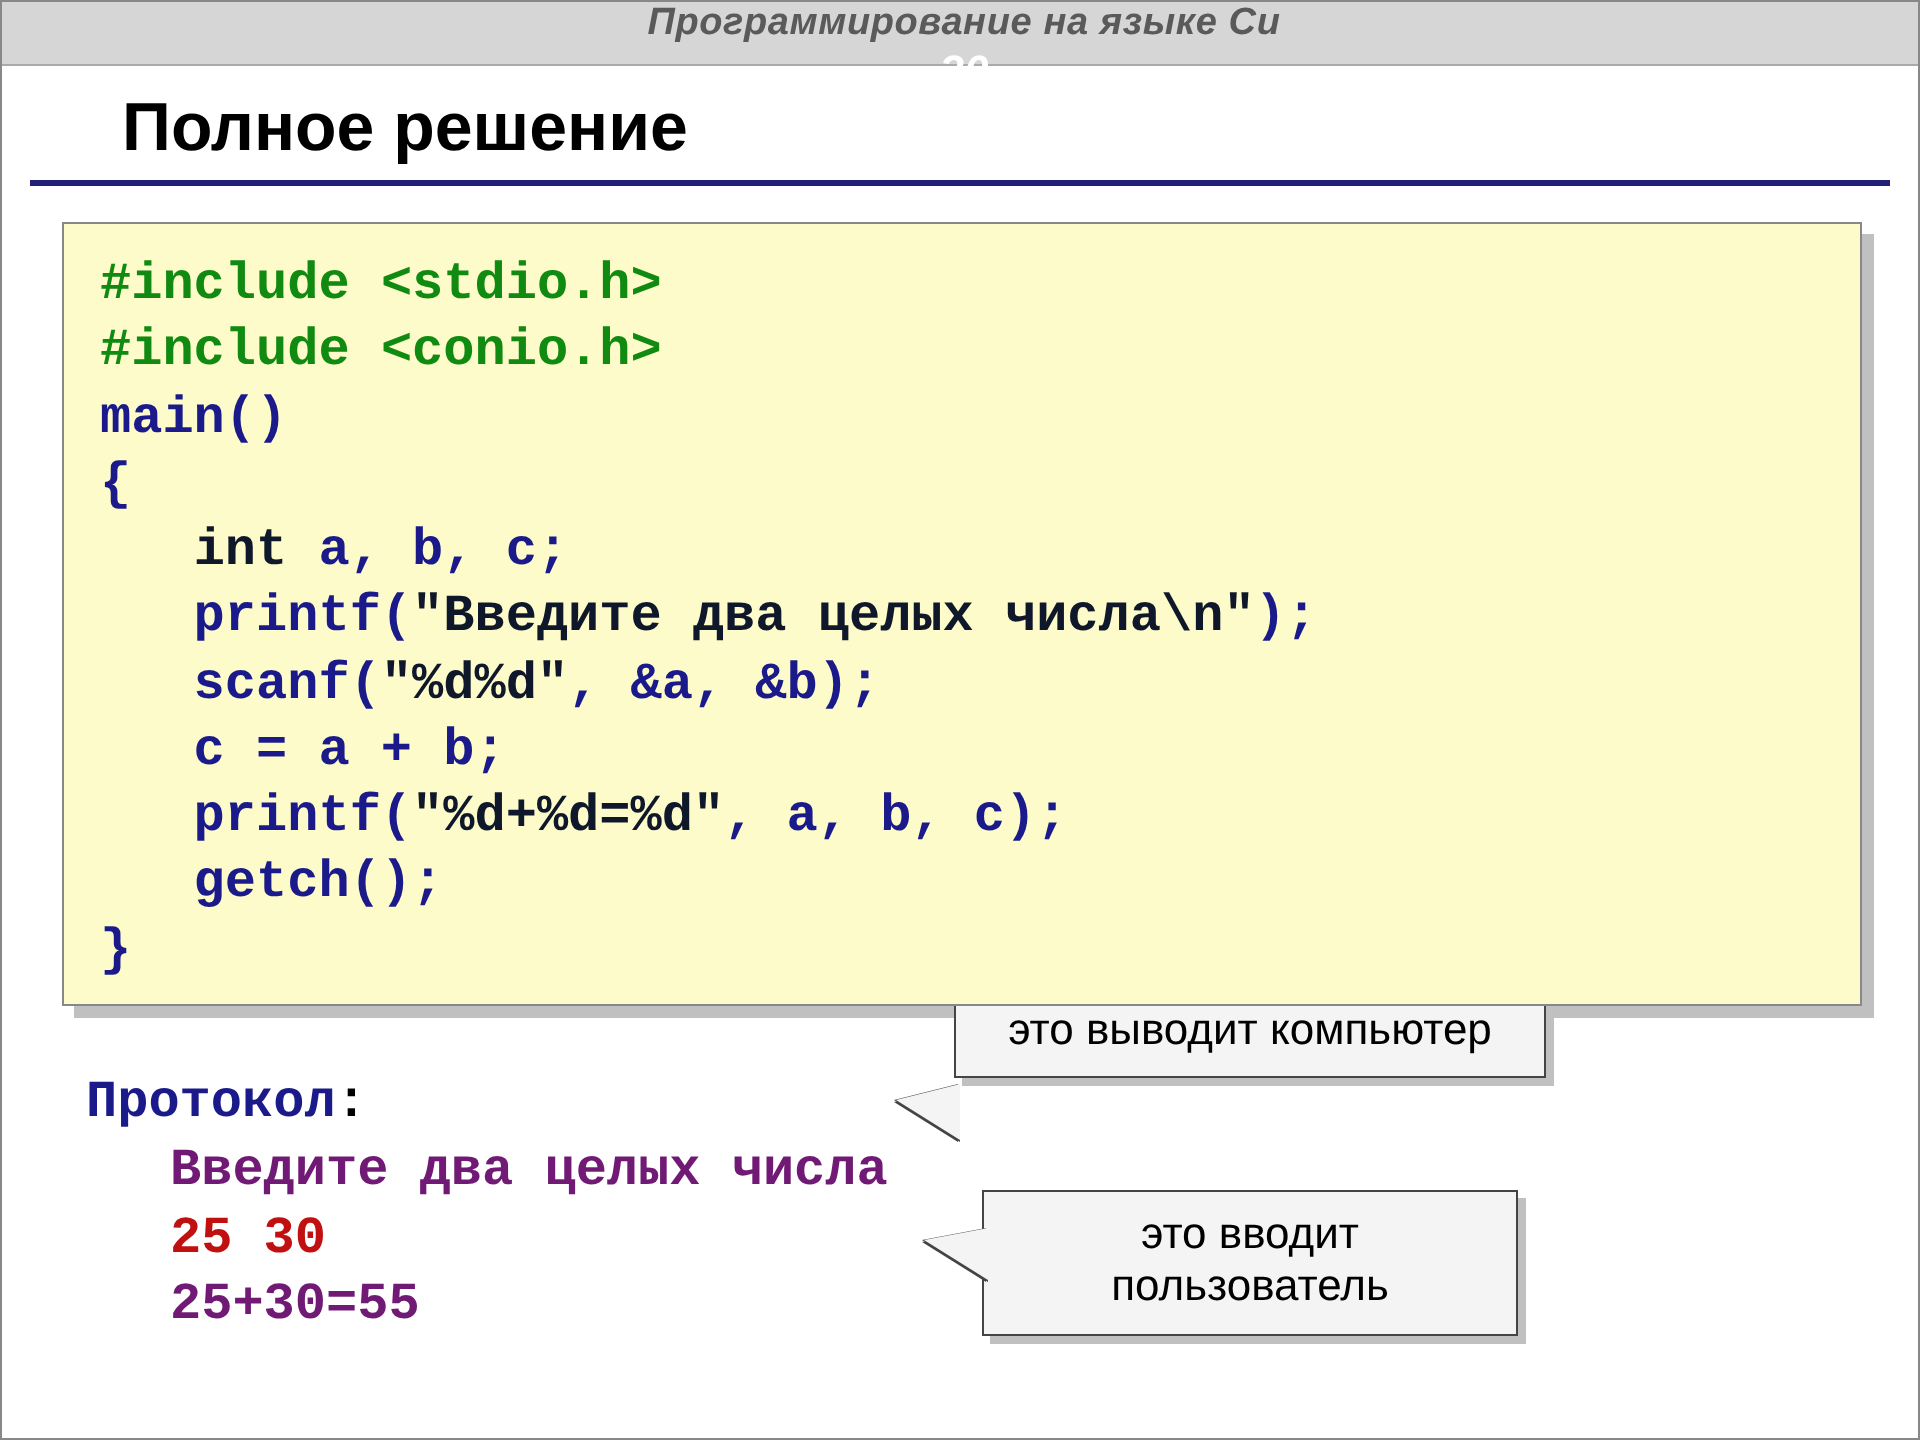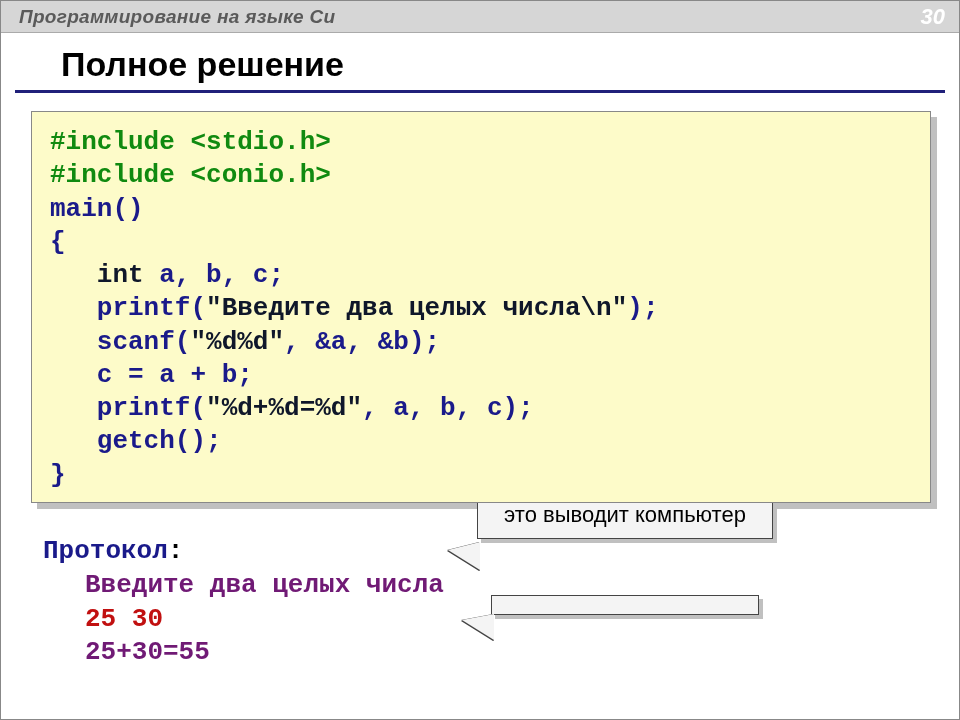--- a/index.html
+++ b/index.html
@@ -1,15 +1,15 @@
 <!DOCTYPE html>
 <html><head>
   <meta charset="utf-8">
   <style>
-    * { margin: 0; padding: 0; box-sizing: border-box; }
+    * { margin: 0; padding: 0; box-sizing: border-box; flex-direction: column; }
     body {
       width: 960px;
       height: 720px;
       background: #fff;
       font-family: Arial, sans-serif;
       position: relative;
       border: 1px solid #888;
     }
     .header-bar {
       background: #d6d6d6;
@@ -148,13 +148,14 @@
   <div class="proto-line-black">25+30=55</div>
 </div>
 
 <div class="callout callout1">
   <div class="callout-tail"></div>
   <span>это выводит компьютер</span>
 </div>
 
 <div class="callout callout2">
   <div class="callout-tail"></div>
+  <span>это вводит пользователь</span>
 </div>
 
 </body></html>

